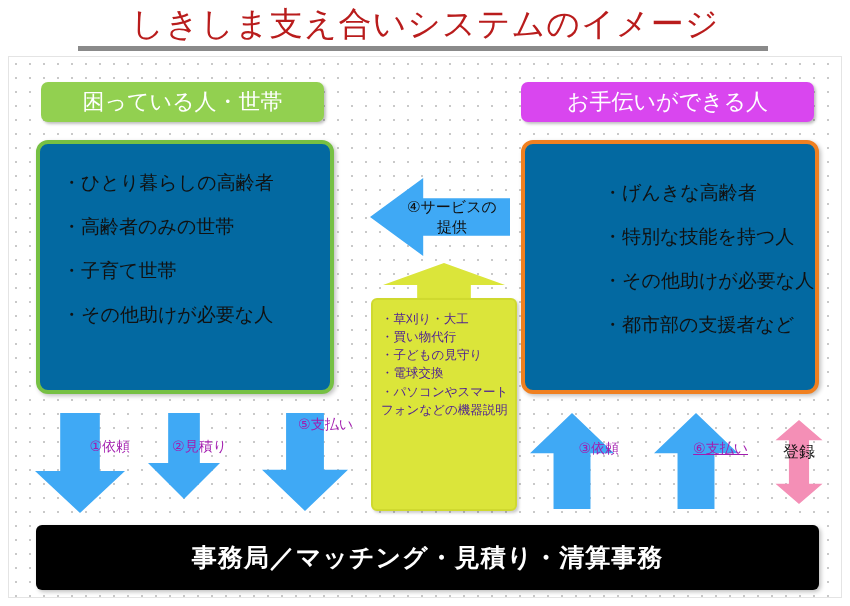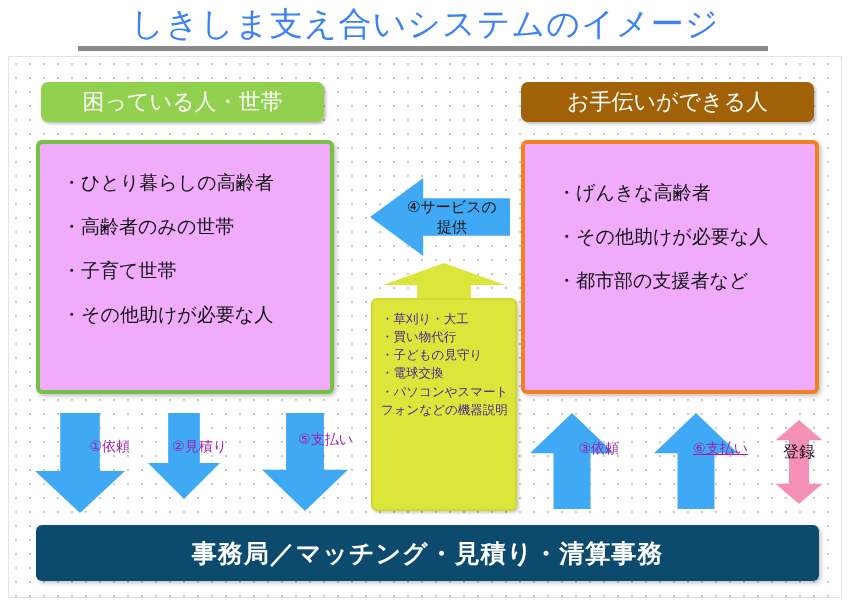--- a/index.html
+++ b/index.html
@@ -11,21 +11,21 @@
     position:relative;
   }
   #stage{position:absolute;inset:0;}
 
   
   .title{
     position:absolute;left:0;top:2px;width:850px;
     text-align:center;
     font-size:33px;
     letter-spacing:1px;
-    color:#3b82f6;
+    color:#b91c1c;
     font-family:"DejaVu Sans","Liberation Sans",sans-serif;
   }
   .title-rule{
     position:absolute;left:78px;top:46px;width:690px;height:5px;
     background:#8a8a8a;
   }
 
   
   .panel{
     position:absolute;left:8px;top:56px;width:834px;height:542px;
@@ -41,35 +41,35 @@
     position:absolute;
     border-radius:7px;
     color:#fff;
     font-size:22px;
     font-weight:normal;
     display:flex;align-items:center;justify-content:center;
     box-shadow:2px 2px 3px rgba(0,0,0,.25);
     box-sizing:border-box;
   }
   #pill-left{left:41px;top:82px;width:283px;height:40px;background:#92d050;}
-  #pill-right{left:521px;top:82px;width:293px;height:40px;background:#a16207;}
+  #pill-right{left:521px;top:82px;width:293px;height:40px;background:#d946ef;}
 
   
   .bigbox{
-    position:absolute;background:#f0abfc;border-radius:6px;box-sizing:border-box;
+    position:absolute;background:#0369a1;border-radius:12px;box-sizing:border-box;
     box-shadow:2px 2px 4px rgba(0,0,0,.25);
     font-family:Liberation Serif, serif;
   }
   #box-left{left:36px;top:140px;width:298px;height:254px;border:4px solid #76c043;}
   #box-right{left:521px;top:140px;width:298px;height:254px;border:4px solid #f08020;}
   .bigbox ul{list-style:none;margin:0;padding:26px 0 0 22px;}
   .bigbox li{
     font-size:19px;color:#111;margin-bottom:18px;white-space:nowrap;
   }
-  #box-right ul{padding-top:36px;padding-left:32px;}
+  #box-right ul{padding-top:36px;padding-left:32px;margin-left:46px;}
 
   
   #services{
     position:absolute;left:371px;top:298px;width:146px;height:213px;
     background:#dbe53a;border:2px solid #cfd92f;border-radius:6px;
     box-sizing:border-box;
     box-shadow:2px 2px 3px rgba(0,0,0,.2);
   }
   #services ul{list-style:none;margin:0;padding:10px 0 0 8px;}
   #services li{font-size:12.5px;color:#4c1d95;line-height:1.45;white-space:nowrap;}
@@ -103,42 +103,42 @@
   .arrow-label{
     position:absolute;font-size:14px;color:#a21caf;white-space:nowrap;
     text-align:right;
   }
 
   #a1{left:35px;top:413px;width:90px;height:100px;}
   #a1l{left:30px;top:438px;width:100px;}
   #a2{left:148px;top:413px;width:72px;height:86px;}
   #a2l{left:143px;top:438px;width:84px;}
   #a3{left:262px;top:413px;width:86px;height:98px;}
-  #a3l{left:257px;top:431px;width:96px;}
+  #a3l{left:257px;top:416px;width:96px;}
 
   #a4{left:530px;top:413px;width:84px;height:96px;}
   #a4l{left:525px;top:440px;width:94px;}
   #a5{left:654px;top:413px;width:84px;height:96px;}
   #a5l{left:644px;top:440px;width:104px;text-decoration:underline;}
 
   
   #reg-arrow{
     position:absolute;left:757px;top:420px;width:84px;height:84px;
     background:#f48fb6;
     clip-path:polygon(50% 0%,78% 24%,62% 24%,62% 76%,78% 76%,50% 100%,22% 76%,38% 76%,38% 24%,22% 24%);
   }
   #reg-label{
     position:absolute;left:757px;top:442px;width:84px;text-align:center;
     font-size:16px;color:#111;
   }
 
   
   #bottom-bar{
-    position:absolute;left:36px;top:525px;width:783px;height:56px;
-    background:#0c4a6e;border-radius:6px;
+    position:absolute;left:36px;top:525px;width:783px;height:65px;
+    background:#000000;border-radius:6px;
     display:flex;align-items:center;justify-content:center;
     color:#fff;font-size:25px;font-weight:bold;letter-spacing:1px;
     box-shadow:2px 2px 4px rgba(0,0,0,.25);
     box-sizing:border-box;
   }
 </style>
 </head>
 <body>
 
 <div id="stage">
@@ -156,20 +156,21 @@
       <li>・ひとり暮らしの高齢者</li>
       <li>・高齢者のみの世帯</li>
       <li>・子育て世帯</li>
       <li>・その他助けが必要な人</li>
     </ul>
   </div>
 
   <div class="bigbox" id="box-right">
     <ul>
       <li>・げんきな高齢者</li>
+      <li>・特別な技能を持つ人</li>
       <li>・その他助けが必要な人</li>
       <li>・都市部の支援者など</li>
     </ul>
   </div>
 
   <div id="arrow-left-center"></div>
   <div id="arrow-left-label">
     <div>④サービスの</div>
     <div>提供</div>
   </div>

